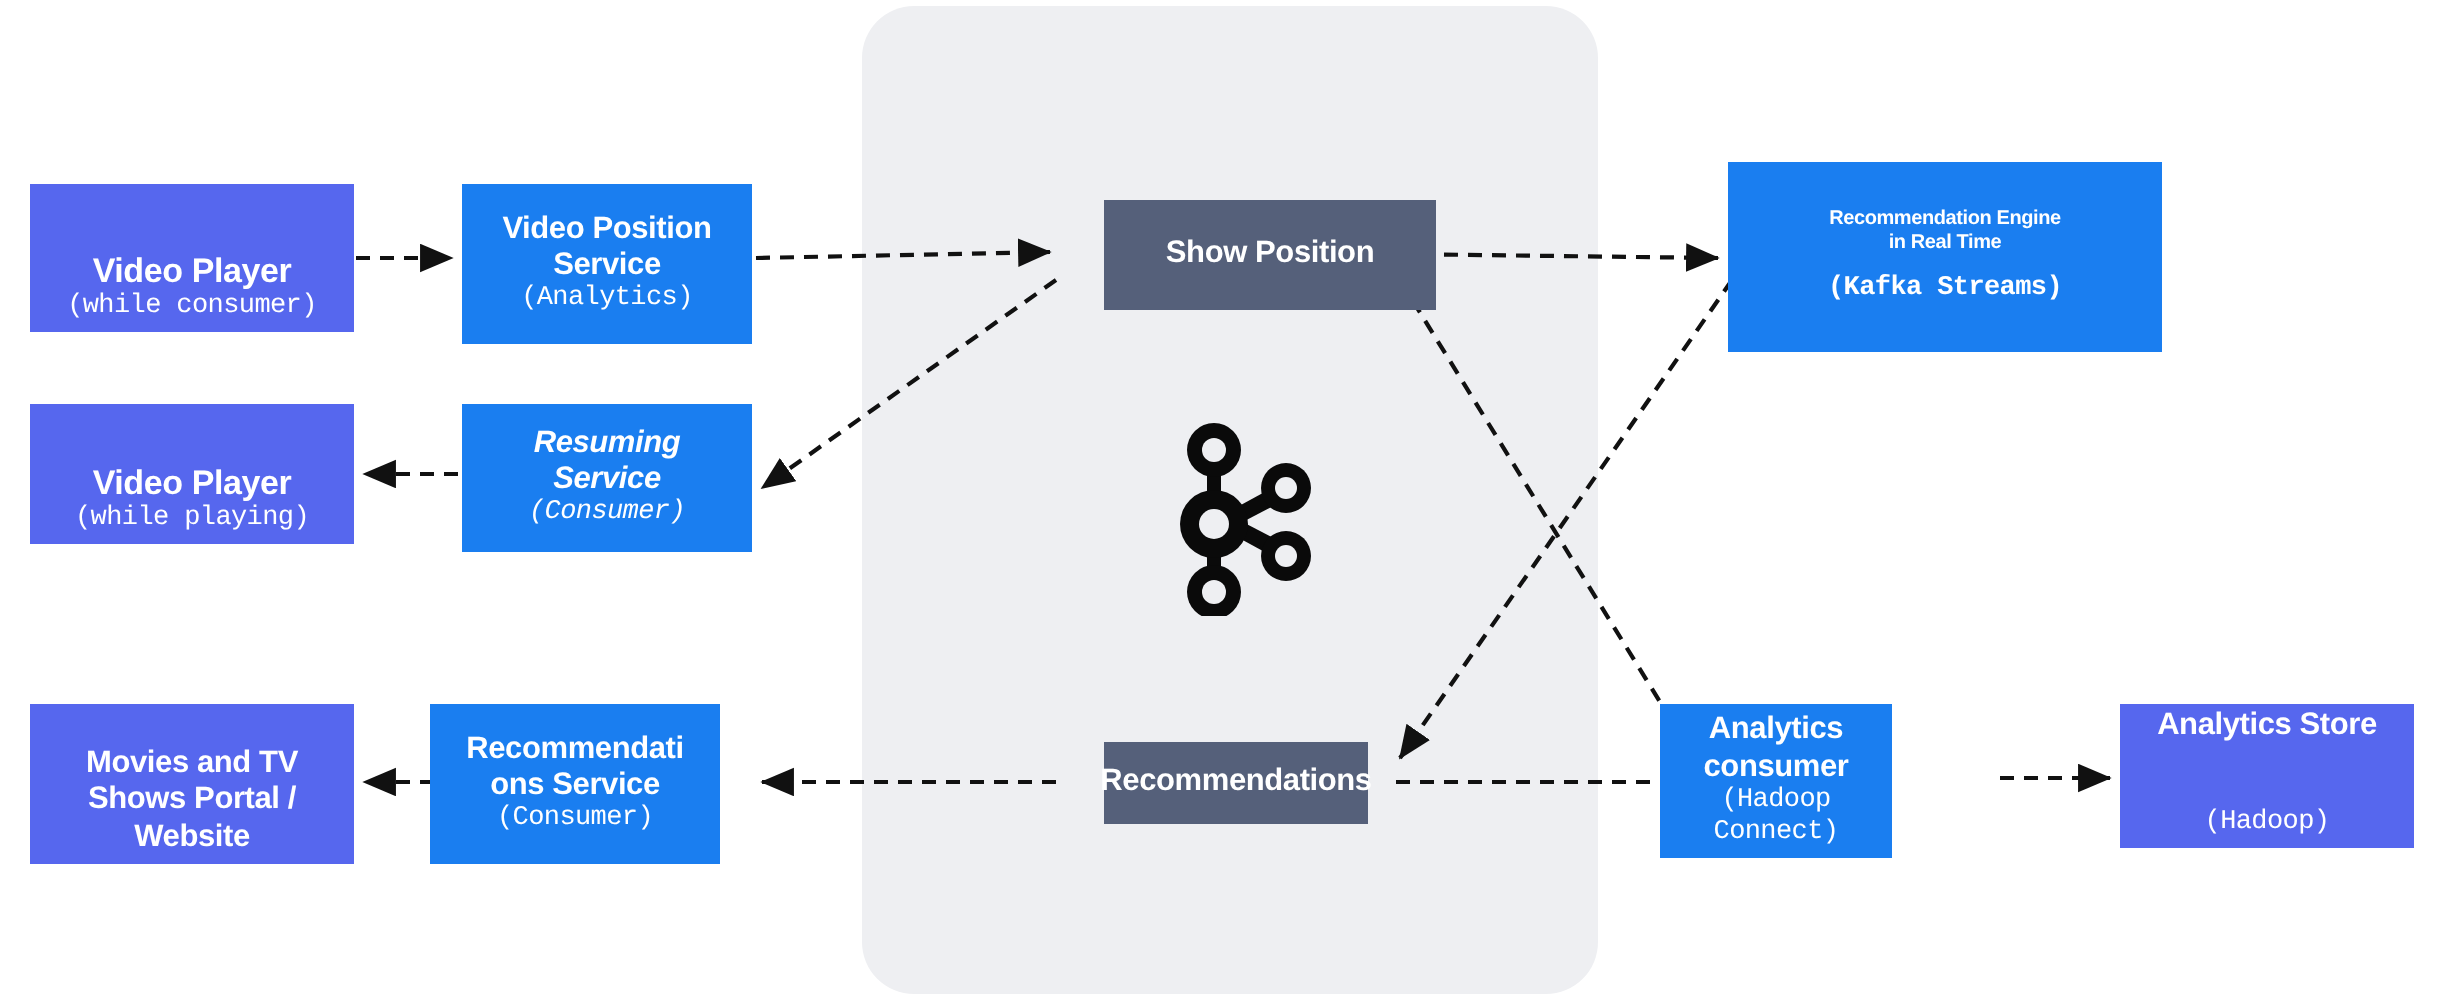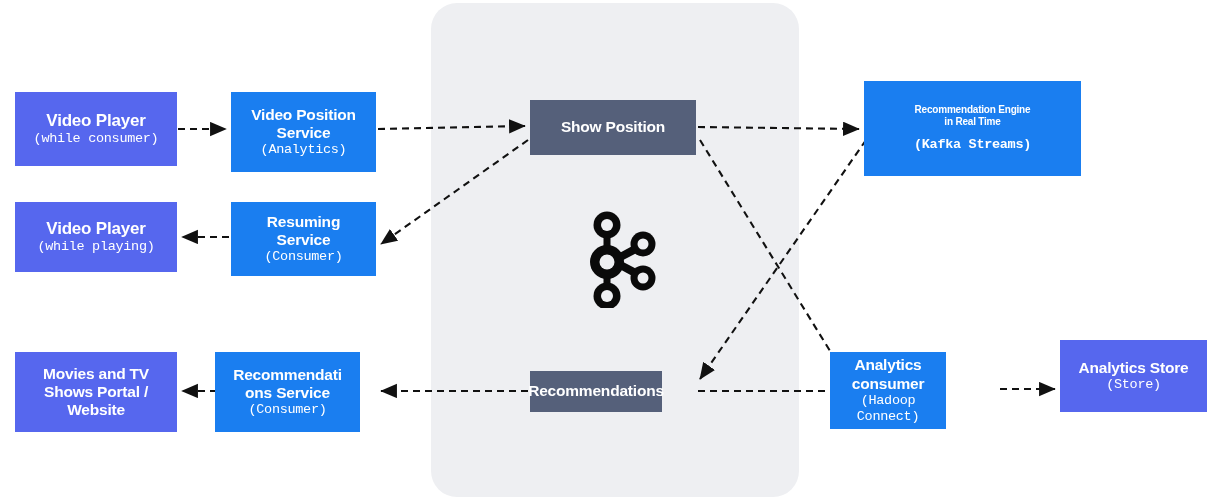--- a/index.html
+++ b/index.html
@@ -48,38 +48,38 @@
   .node .title {
     font-weight: bold;
     font-size: 15.5px;
     letter-spacing: -0.2px;
   }
   .node .sub {
     font-family: "Liberation Mono", monospace;
     font-size: 13.5px;
     letter-spacing: -0.3px;
   }
-  .node.purple { background: #5667ee; }
+  .node.purple { background: #5667ee; justify-content: flex-end; }
   .node.blue   { background: #1a7ef0; }
-  .node.slate  { background: #55607a; }
+  .node.slate  { background: #55607a; margin-left: 22px; }
   .node.slate .title { font-size: 15.5px; }
 
   .n-video-player-playing  { left: 15px;  top: 92px;  width: 162px; height: 74px; }
   .n-video-position-service{ left: 231px; top: 92px;  width: 145px; height: 80px; }
   .n-show-position         { left: 530px; top: 100px; width: 166px; height: 55px; }
   .n-recommendation-engine { left: 864px; top: 81px;  width: 217px; height: 95px; }
 
   .n-video-player-starting { left: 15px;  top: 202px; width: 162px; height: 70px; }
-  .n-resuming-service      { left: 231px; top: 202px; width: 145px; height: 74px; }
+  .n-resuming-service      { left: 231px; top: 202px; width: 145px; height: 74px; font-style: italic; }
 
   .n-movies-portal         { left: 15px;  top: 352px; width: 162px; height: 80px; }
   .n-recommendations-svc   { left: 215px; top: 352px; width: 145px; height: 80px; }
   .n-recommendations       { left: 530px; top: 371px; width: 132px; height: 41px; }
   .n-analytics-consumer    { left: 830px; top: 352px; width: 116px; height: 77px; }
-  .n-analytics-store       { left: 1060px;top: 340px; width: 147px; height: 72px; }
+  .n-analytics-store       { left: 1060px;top: 352px; width: 147px; height: 72px; gap: 32px; }
 
   .n-video-player-playing .title,
   .n-video-player-starting .title { font-size: 17px; }
   .n-movies-portal .title { font-size: 15.5px; }
   .n-recommendation-engine .title { font-size: 10px; }
   .n-recommendation-engine .sub { margin-top: 10px; font-weight: bold; }
   .n-analytics-store .title { font-size: 15.5px; }
 
   svg.edges {
     position: absolute;
@@ -187,16 +187,16 @@
     <div class="title">Recommendations</div>
   </div>
 
   <div class="node blue n-analytics-consumer">
     <div class="title">Analytics<br>consumer</div>
     <div class="sub">(Hadoop Connect)</div>
   </div>
 
   <div class="node purple n-analytics-store">
     <div class="title">Analytics Store</div>
-    <div class="sub">(Store)</div>
+    <div class="sub">(Hadoop)</div>
   </div>
 
 </div>
 
 </body></html>

